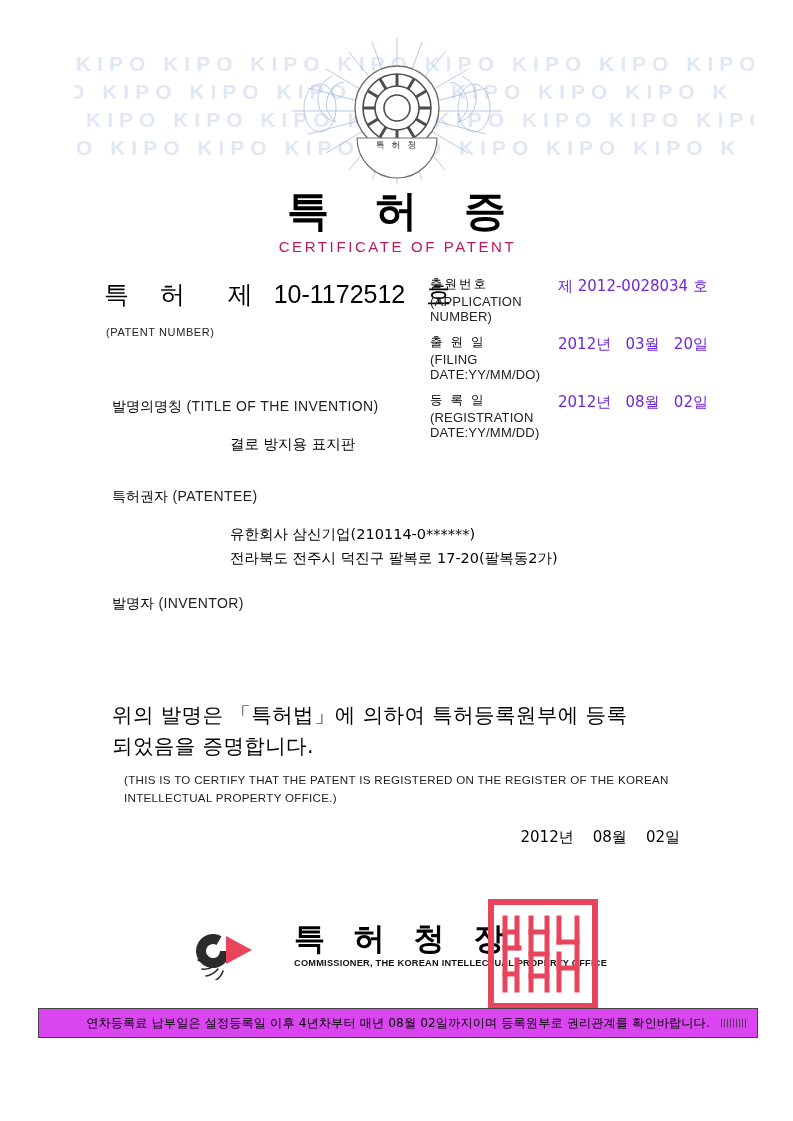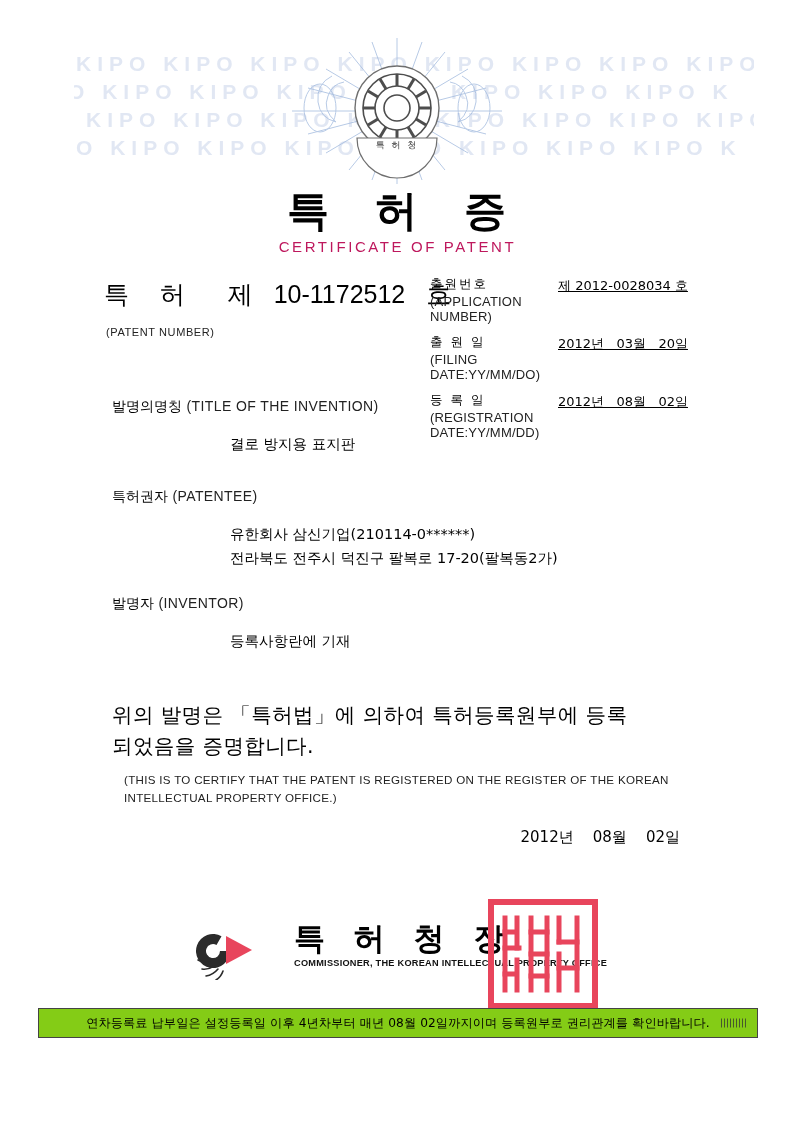--- a/index.html
+++ b/index.html
@@ -137,25 +137,24 @@
   }
   .meta-label .en {
     display: block;
     font-size: 13px;
     letter-spacing: 0.2px;
     color: #222;
     margin-top: 1px;
   }
   .meta-value {
     font-family: "DejaVu Sans", sans-serif;
-    font-size: 13px;
-    color: #000000;
+    font-size: 15px;
+    color: #6d28d9;
     padding-top: 1px;
     white-space: pre;
-    text-decoration: underline;
   }
 
   
   .section {
     position: absolute;
     left: 112px;
     width: 600px;
   }
   .sec-head {
     font-family: "DejaVu Sans", sans-serif;
@@ -268,21 +267,21 @@
   .notice {
     position: absolute;
     left: 38px;
     top: 1008px;
     width: 718px;
     height: 28px;
     border: 1px solid #444;
     display: flex;
     align-items: center;
     justify-content: center;
-    background: #84cc16;
+    background: #d946ef;
   }
   .notice-text {
     font-family: "DejaVu Sans", sans-serif;
     font-size: 12.2px;
     color: #000;
     letter-spacing: 0.1px;
   }
   .notice-tick {
     position: absolute;
     right: 10px;
@@ -428,23 +427,20 @@
       <div>유한회사 삼신기업(210114-0******)</div>
       <div>전라북도 전주시 덕진구 팔복로 17-20(팔복동2가)</div>
     </div>
   </div>
 
   <div class="section" id="sec-inventor">
     <div class="sec-head">
       <span>발명자</span>
       <span class="en">(INVENTOR)</span>
     </div>
-    <div class="sec-body">
-      <div>등록사항란에 기재</div>
-    </div>
   </div>
 
   <div class="certify">
     <div class="certify-ko">위의 발명은 「특허법」에 의하여 특허등록원부에 등록</div>
     <div class="certify-ko">되었음을 증명합니다.</div>
     <div class="certify-en">
       <div>(THIS IS TO CERTIFY THAT THE PATENT IS REGISTERED ON THE REGISTER OF THE KOREAN</div>
       <div>INTELLECTUAL PROPERTY OFFICE.)</div>
     </div>
   </div>

